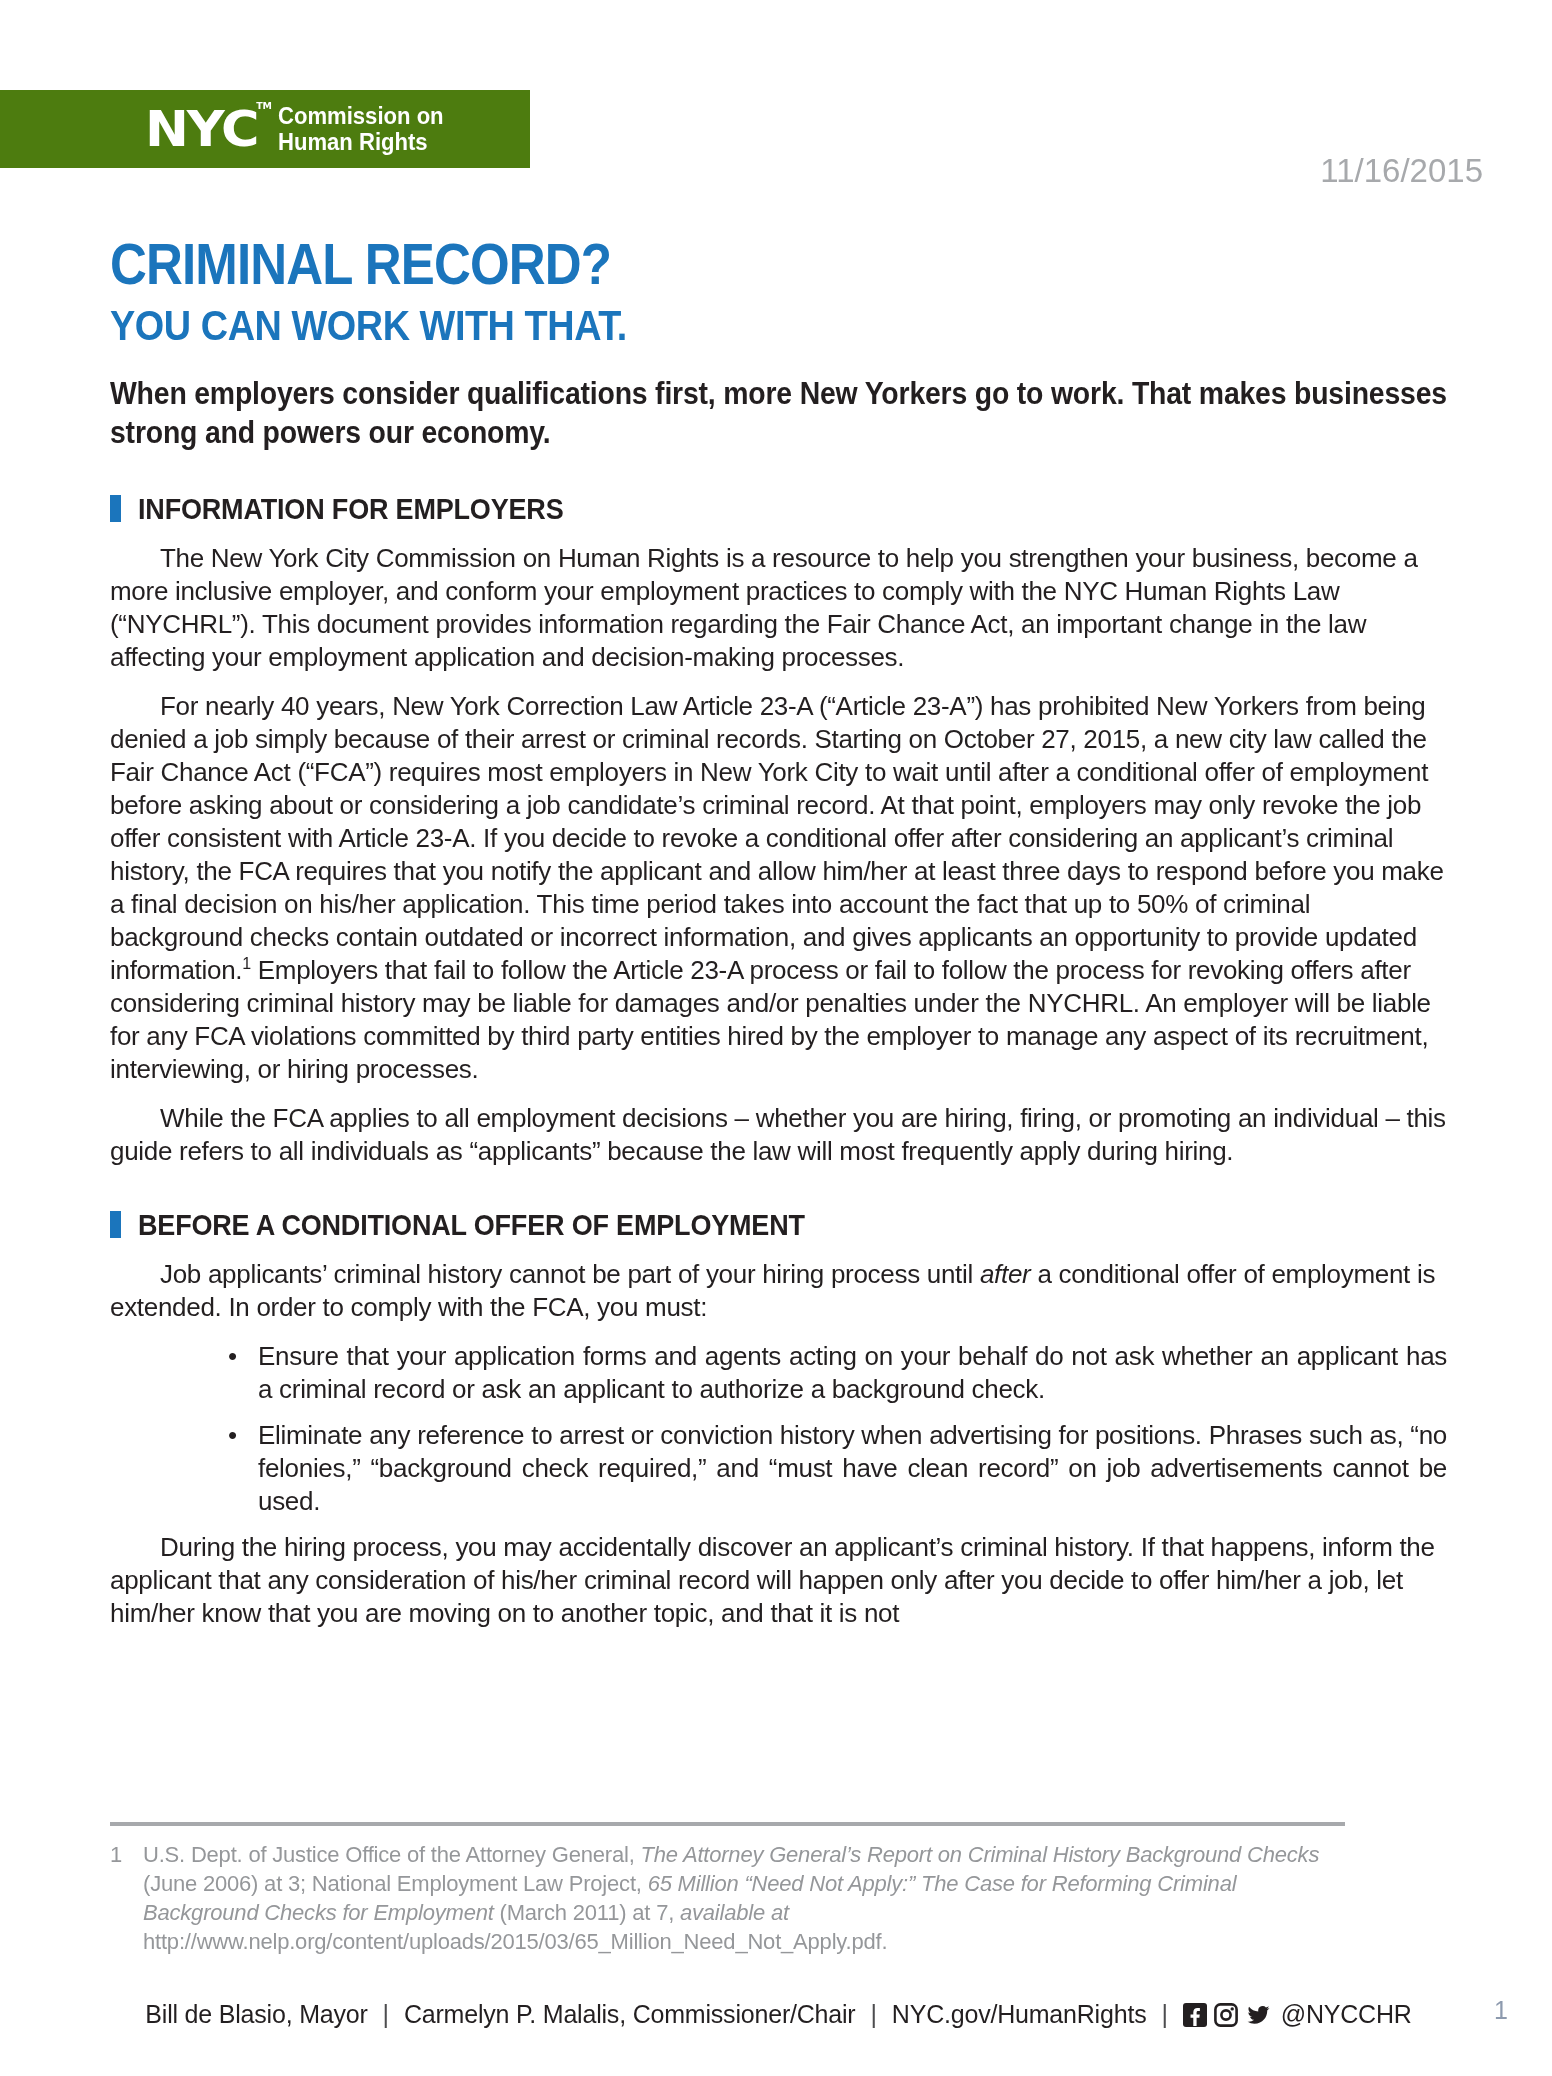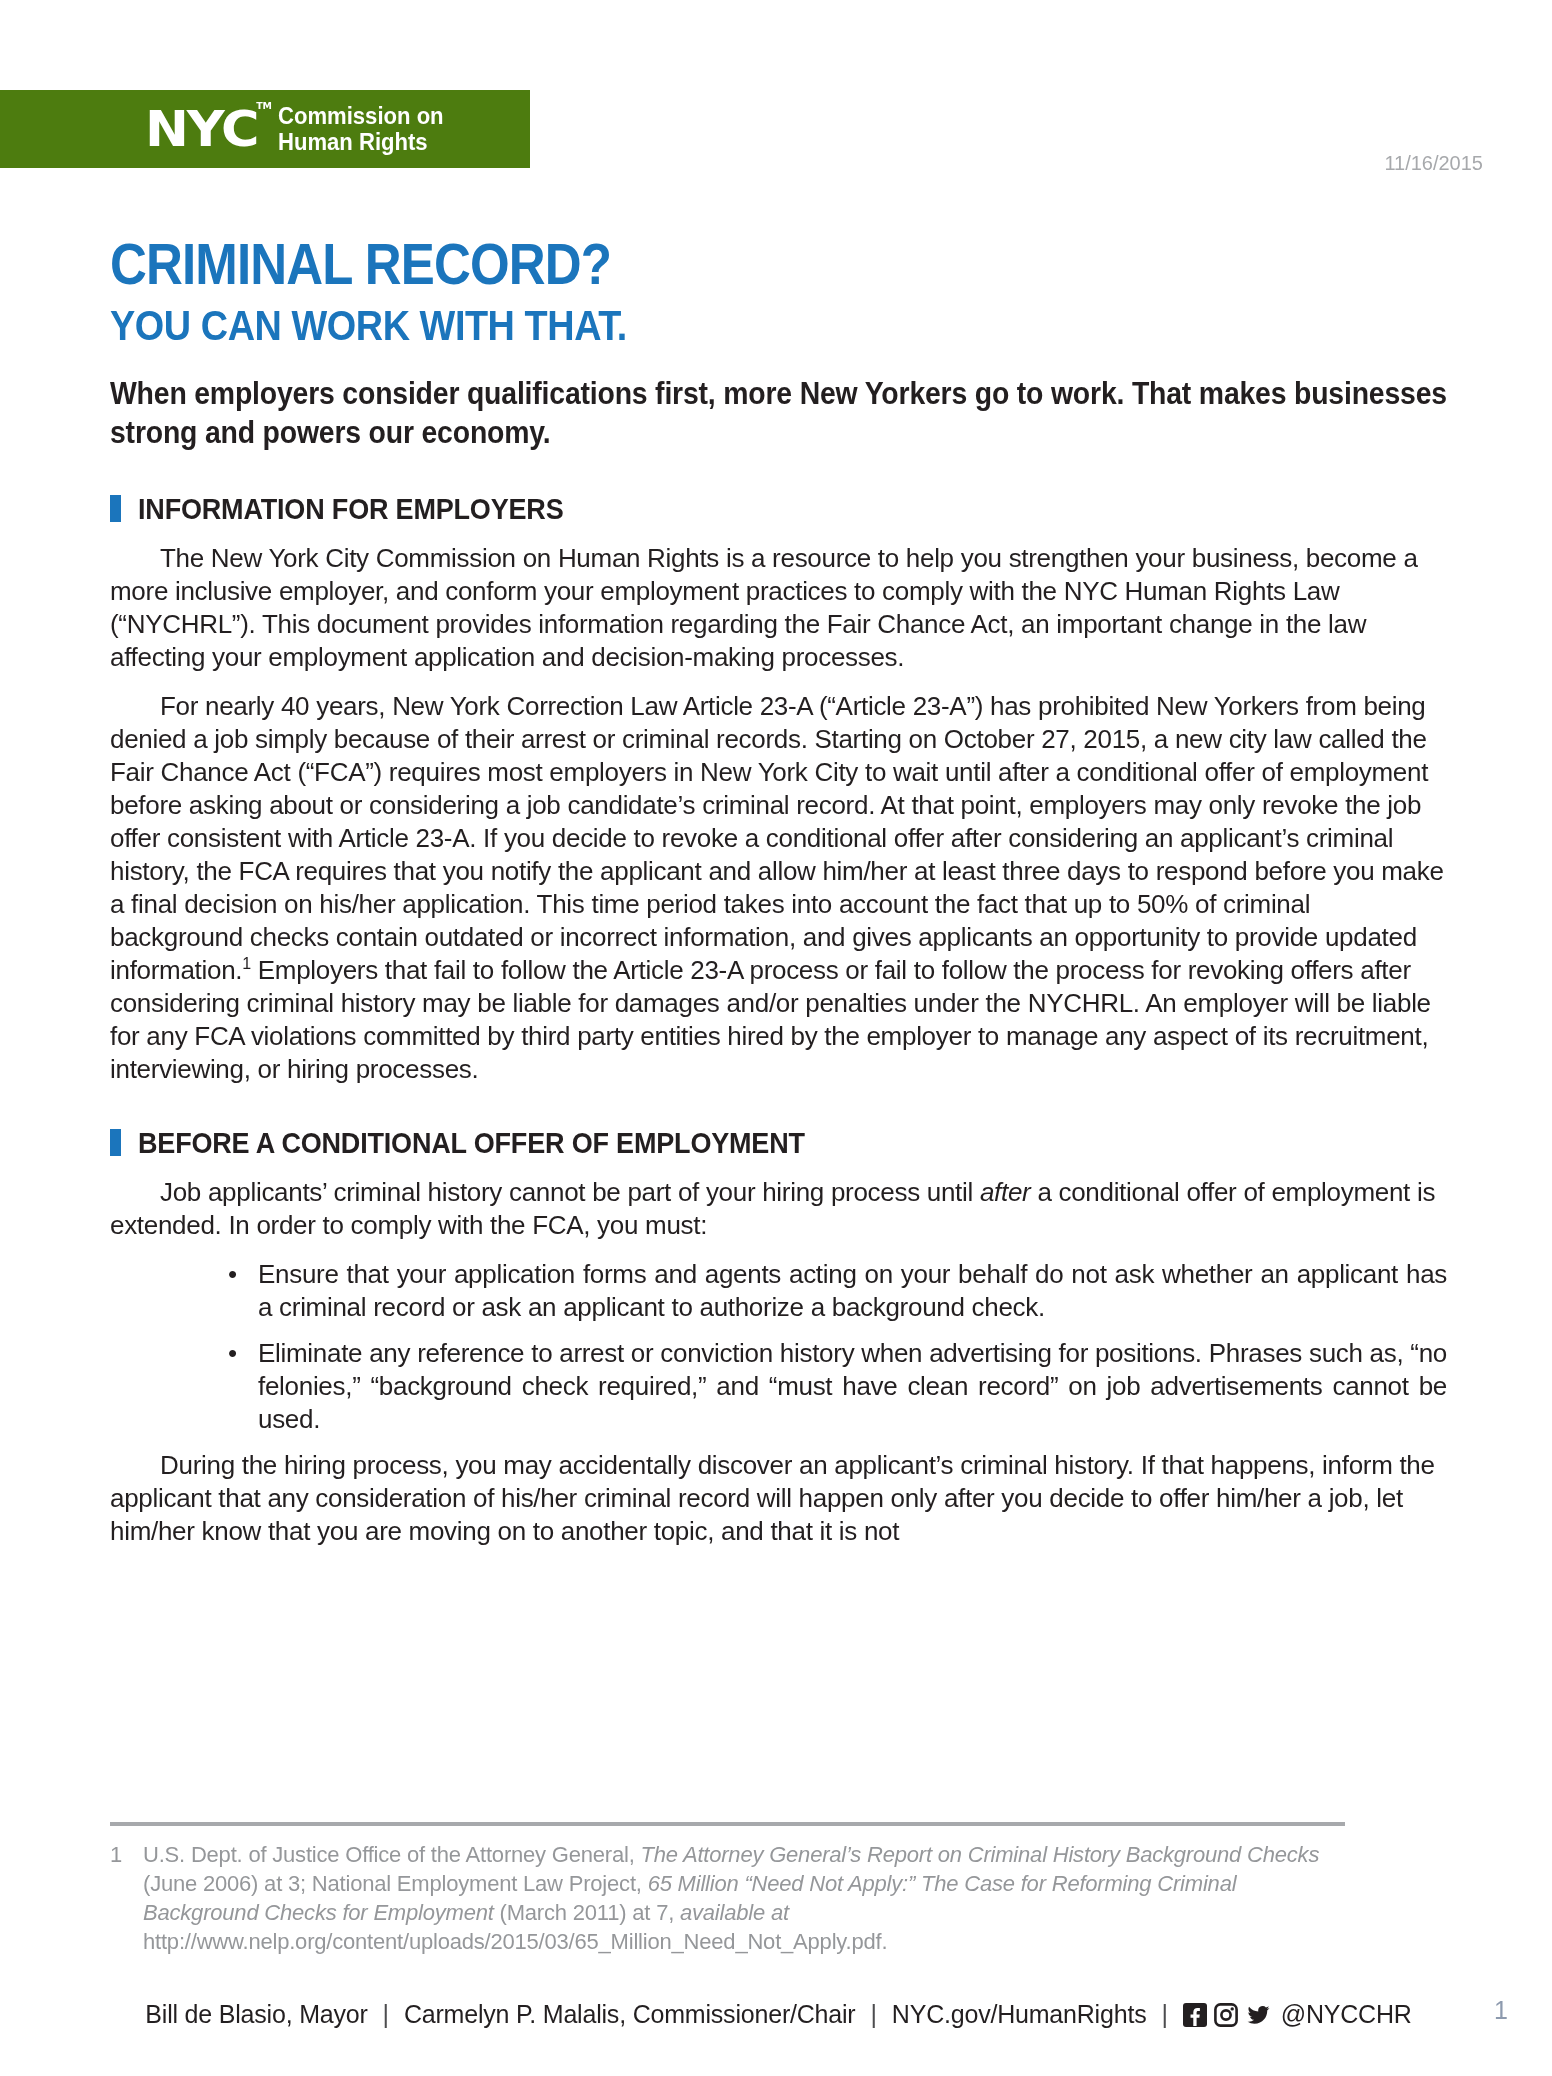--- a/index.html
+++ b/index.html
@@ -51,21 +51,21 @@
     font-size: 23px;
     line-height: 26px;
     display: inline-block;
     transform: scaleX(0.96);
     transform-origin: 0 50%;
   }
 
   .doc-date {
     position: absolute;
     top: 152px; right: 69px;
-    font-size: 20px;
+    font-size: 33px;
     color: #a7a9ac;
   }
 
   
   .content {
     position: absolute;
     left: 110px; top: 234px;
     width: 1337px;
   }
   .title-line1 {
@@ -239,20 +239,21 @@
 
     <div class="section-heading">
       <span class="section-marker"></span>
       <span class="section-heading-text">INFORMATION FOR EMPLOYERS</span>
     </div>
 
     <p class="body-para">The New York City Commission on Human Rights is a resource to help you strengthen your business, become a more inclusive employer, and conform your employment practices to comply with the NYC Human Rights Law (“NYCHRL”).  This document provides information regarding the Fair Chance Act, an important change in the law affecting your employment application and decision-making processes.</p>
 
     <p class="body-para"><span>For nearly 40 years, New York Correction Law Article 23-A (“Article 23-A”) has prohibited New Yorkers from being denied a job simply because of their arrest or criminal records.  Starting on October 27, 2015, a new city law called the Fair Chance Act (“FCA”) requires most employers in New York City to wait until after a conditional offer of employment before asking about or considering a job candidate’s criminal record.  At that point, employers may only revoke the job offer consistent with Article 23-A.  If you decide to revoke a conditional offer after considering an applicant’s criminal history, the FCA requires that you notify the applicant and allow him/her at least three days to respond before you make a final decision on his/her application.  This time period takes into account the fact that up to 50% of criminal background checks contain outdated or incorrect information, and gives applicants an opportunity to provide updated information.</span><sup>1</sup><span> Employers that fail to follow the Article 23-A process or fail to follow the process for revoking offers after considering criminal history may be liable for damages and/or penalties under the NYCHRL.  An employer will be liable for any FCA violations committed by third party entities hired by the employer to manage any aspect of its recruitment, interviewing, or hiring processes.</span></p>
 
+    <p class="body-para">While the FCA applies to all employment decisions – whether you are hiring, firing, or promoting an individual – this guide refers to all individuals as “applicants” because the law will most frequently apply during hiring.</p>
 
     <div class="section-heading">
       <span class="section-marker"></span>
       <span class="section-heading-text">BEFORE A CONDITIONAL OFFER OF EMPLOYMENT</span>
     </div>
 
     <p class="body-para"><span>Job applicants’ criminal history cannot be part of your hiring process until </span><span class="em-after">after</span><span> a conditional offer of employment is extended.  In order to comply with the FCA, you must:</span></p>
 
     <ul class="bullets">
       <li>Ensure that your application forms and agents acting on your behalf do not ask whether an applicant has a criminal record or ask an applicant to authorize a background check.</li>

